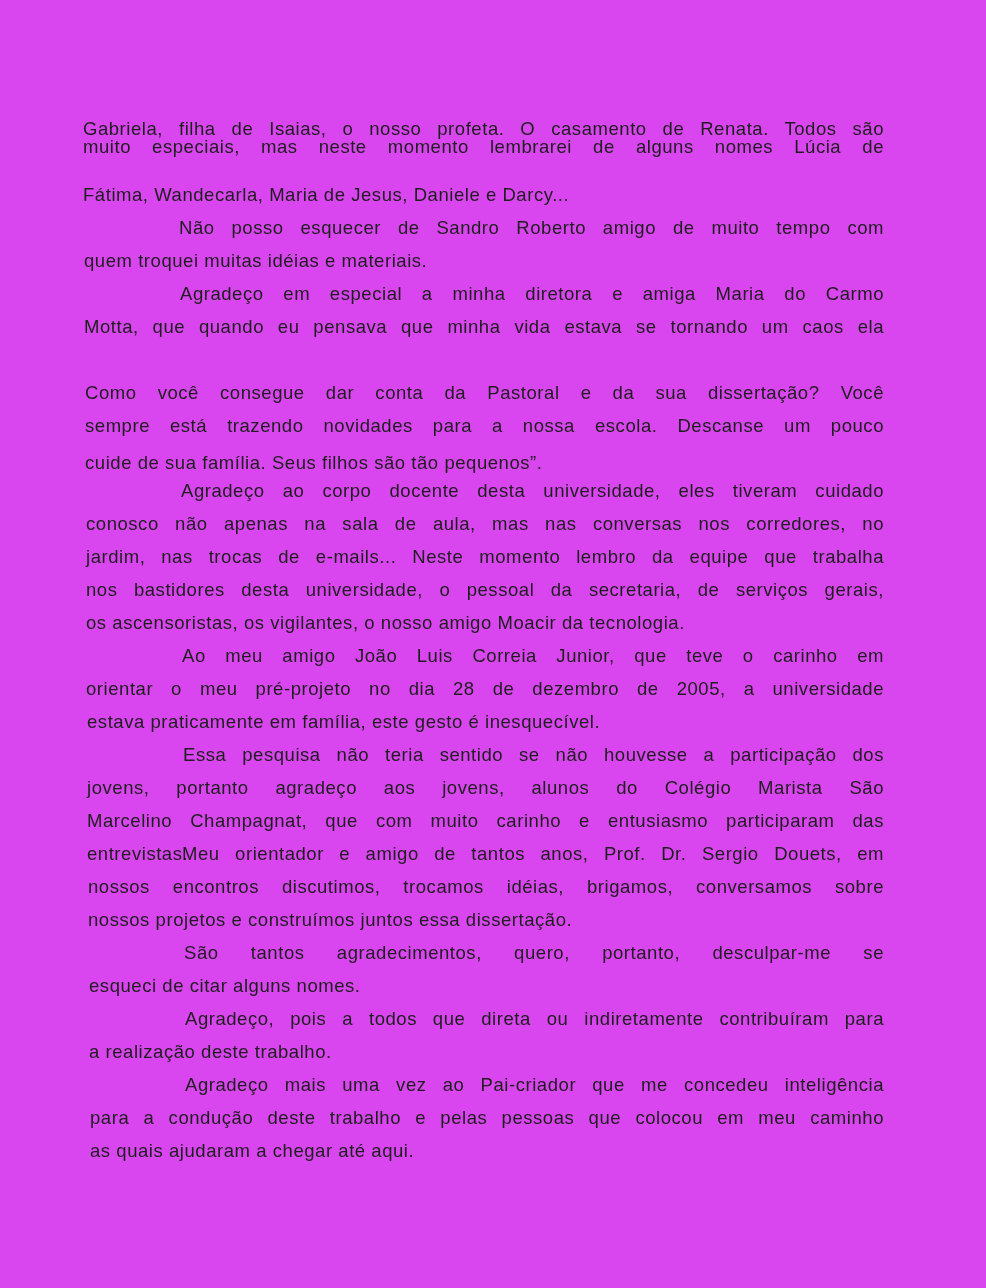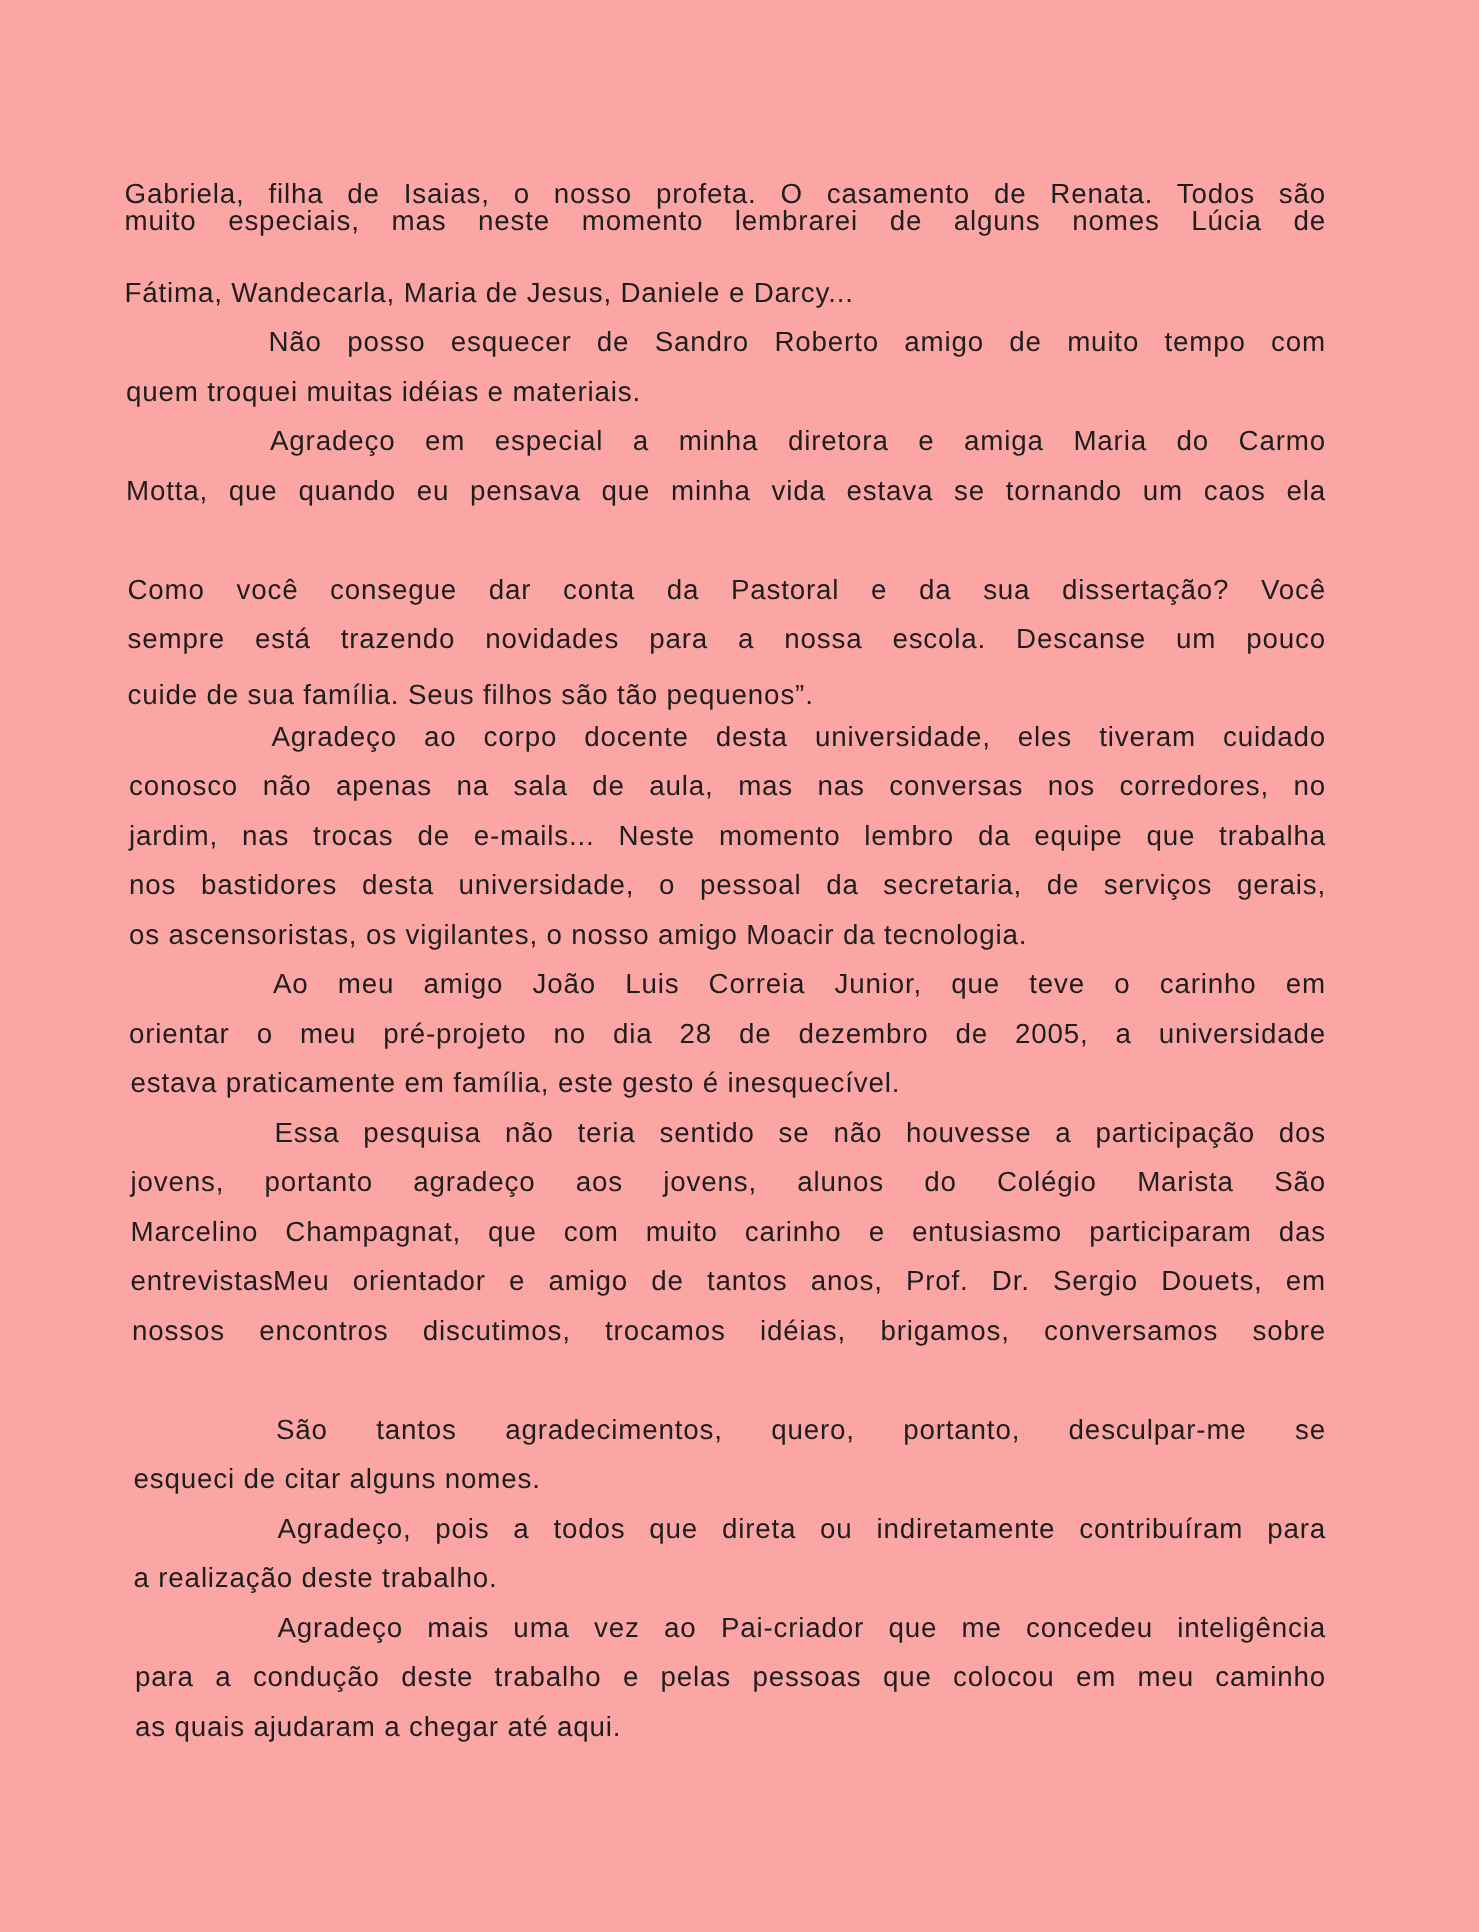--- a/index.html
+++ b/index.html
@@ -1,17 +1,17 @@
 <!DOCTYPE html>
 <html><head>
 <meta charset="utf-8">
 <style>
   html, body { margin: 0; padding: 0; background: #ffffff; }
   body { width: 986px; height: 1288px; position: relative; overflow: hidden; }
-  .page { position: absolute; left: 0; top: 0; width: 986px; height: 1288px; background: #fca5a5; }
+  .page { position: absolute; left: 0; top: 0; width: 986px; height: 1288px; background: #d946ef; }
   .line {
     position: absolute;
     font-family: "Liberation Sans", sans-serif;
     font-size: 18.5px;
     color: #1e1e1e;
     white-space: nowrap;
     letter-spacing: 0.55px;
     line-height: 22px;
   }
   .j { text-align: justify; text-align-last: justify; }
@@ -41,20 +41,21 @@
     <div class="line j" style="left: 86px; top: 678px; width: 798px;">orientar o meu pré-projeto no dia 28 de dezembro de 2005, a universidade</div>
     <div class="line" style="left: 87px; top: 711px;">estava praticamente em família, este gesto é inesquecível.</div>
     <div class="line j" style="left: 183px; top: 744px; width: 701px;">Essa pesquisa não teria sentido se não houvesse a participação dos</div>
     <div class="line j" style="left: 87px; top: 777px; width: 797px;">jovens, portanto agradeço aos jovens, alunos do Colégio Marista São</div>
     <div class="line j" style="left: 87px; top: 810px; width: 797px;">Marcelino Champagnat, que com muito carinho e entusiasmo participaram das</div>
     <div class="line" style="top: 843px; left: 87px; width: 797px; height: 22px;">
       <span class="overlap-a" style="left: 0px; top: 0px;">entrevistas.</span>
       <span class="overlap-b line j" style="left: 95px; top: 0px; width: 702px;">Meu orientador e amigo de tantos anos, Prof. Dr. Sergio Douets, em</span>
     </div>
     <div class="line j" style="left: 88px; top: 876px; width: 796px;">nossos encontros discutimos, trocamos idéias, brigamos, conversamos sobre</div>
+    <div class="line" style="left: 88px; top: 909px;">nossos projetos e construímos juntos essa dissertação.</div>
     <div class="line j" style="left: 184px; top: 942px; width: 700px;">São tantos agradecimentos, quero, portanto, desculpar-me se</div>
     <div class="line" style="left: 89px; top: 975px;">esqueci de citar alguns nomes.</div>
     <div class="line j" style="left: 185px; top: 1008px; width: 699px;">Agradeço, pois a todos que direta ou indiretamente contribuíram para</div>
     <div class="line" style="left: 89px; top: 1041px;">a realização deste trabalho.</div>
     <div class="line j" style="left: 90px; top: 1107px; width: 794px;">para a condução deste trabalho e pelas pessoas que colocou em meu caminho</div>
     <div class="line j" style="left: 185px; top: 1074px; width: 699px;">Agradeço mais uma vez ao Pai-criador que me concedeu inteligência</div>
     <div class="line" style="left: 90px; top: 1140px;">as quais ajudaram a chegar até aqui.</div>
   </div>
 
 </body></html>

